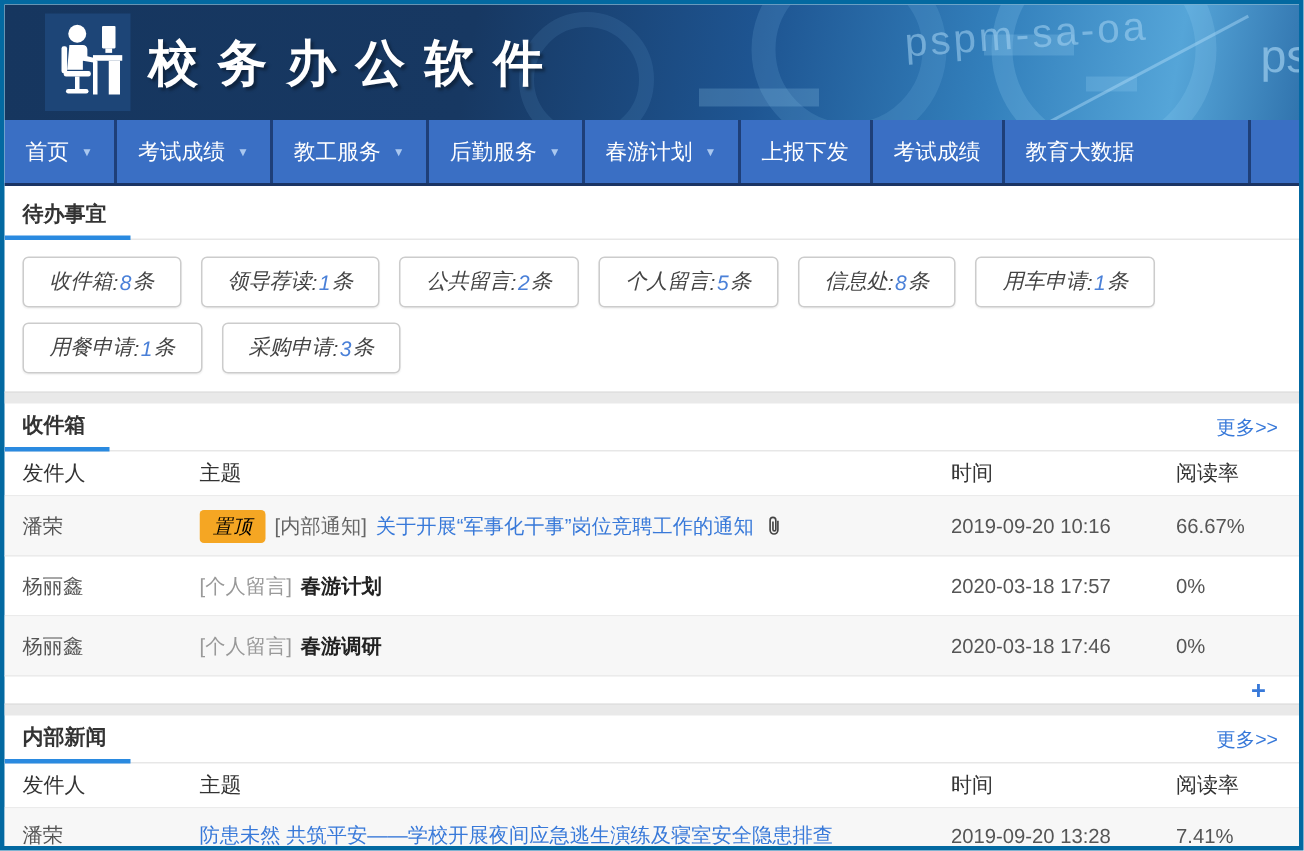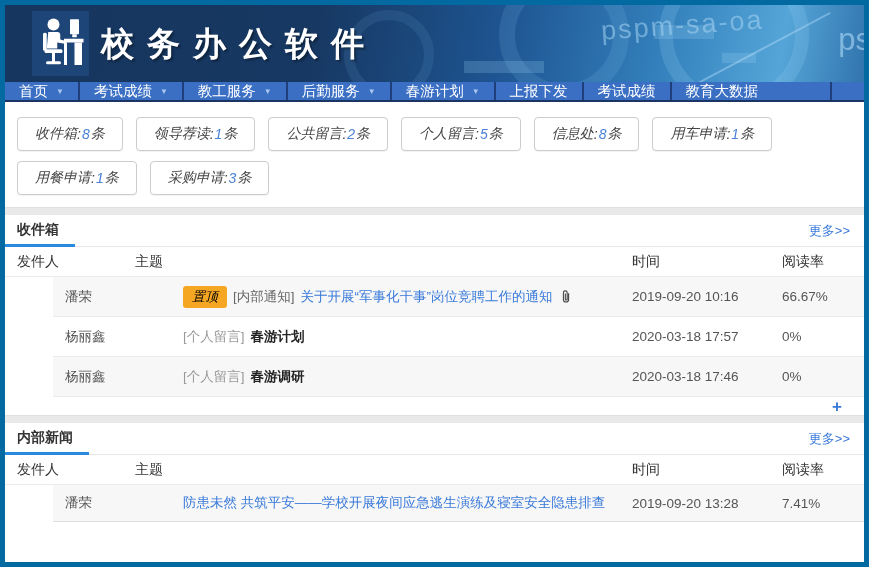--- a/index.html
+++ b/index.html
@@ -1,17 +1,17 @@
 <!DOCTYPE html>
 <html><head>
 <meta charset="utf-8">
 <style>
   * { margin:0; padding:0; box-sizing:border-box; }
   body { background:#fff; font-family:"Liberation Sans","DejaVu Sans",sans-serif; }
-  .page { width:869px; height:567px; border:5px solid #0369a1; overflow:hidden; background:#fff; position:relative; }
+  .page { width:869px; height:567px; border:3px solid #0369a1; overflow:hidden; background:#fff; position:relative; }
 
   
   .hd { height:77px; position:relative; overflow:hidden;
         background:linear-gradient(100deg,#16365f 0%,#173862 36%,#1e5592 58%,#3380bc 76%,#55a5d8 90%,#3174ae 100%); }
   .deco-circle { position:absolute; border-radius:50%; pointer-events:none; }
   .dc1 { width:130px; height:130px; right:235px; top:-35px; border:16px solid rgba(130,195,235,0.16); }
   .dc2 { width:150px; height:150px; right:55px; top:-45px; border:14px solid rgba(150,210,245,0.20); }
   .dc3 { width:90px; height:90px; right:430px; top:5px; border:10px solid rgba(120,185,230,0.12); }
   .deco-rect { position:absolute; background:rgba(160,212,245,0.22); pointer-events:none; }
   .dr1 { width:60px; height:14px; right:150px; top:20px; }
@@ -21,21 +21,21 @@
                right:25px; top:42px; transform:rotate(-28deg); pointer-events:none; }
   .logo-box { position:absolute; left:27px; top:6px; width:57px; height:65px; background:#1d4577;
               display:flex; align-items:center; justify-content:center; }
   .app-title { position:absolute; left:96px; top:17px; font-size:33px; font-weight:bold; color:#fff;
                letter-spacing:13px; text-shadow:2px 2px 2px rgba(0,0,0,0.35); white-space:nowrap; }
   .wm { position:absolute; right:100px; top:5px; font-size:27px; color:rgba(165,212,243,0.55);
         letter-spacing:2px; transform:rotate(-4deg); }
   .wm2 { position:absolute; right:-7px; top:17px; font-size:31px; color:rgba(175,218,247,0.6); }
 
   
-  .nav { height:20px; background:#3a6fc4; display:flex; align-items:stretch; border-bottom:2px solid #1a3464; }
+  .nav { height:44px; background:#3a6fc4; display:flex; align-items:stretch; border-bottom:2px solid #1a3464; }
   .nav-item { display:flex; align-items:center; padding:0 14px; color:#fff; font-size:14.5px; cursor:pointer; white-space:nowrap; }
   .nav-item + .nav-item { border-left:2px solid #1e3f79; }
   .arr { font-size:8px; color:#a9c7ef; margin-left:8px; }
   .nav-gear { margin-left:auto; padding:0 14px 0 18px; }
 
   
   .section-title-row { height:32px; border-bottom:1px solid #e7e7e7; display:flex; align-items:stretch;
                        justify-content:space-between; }
   .section-title { display:flex; align-items:center; padding:0 16px 0 12px; font-size:14px; font-weight:bold;
                    color:#333; border-bottom:3px solid #2a8ae0; margin-bottom:-1px; }
@@ -47,21 +47,21 @@
   .todo-buttons { display:flex; flex-wrap:wrap; gap:10px 13px; padding:11px 12px 12px; }
   .todo-btn { border:1px solid #ccc; border-radius:4px; background:#fff; padding:0 17px; height:34px;
               display:flex; align-items:center; font-style:italic; font-size:14px; color:#444;
               box-shadow:0 1px 1px rgba(0,0,0,0.05); cursor:pointer; white-space:nowrap; }
   .todo-btn .count { color:#4a80d8; padding:0 1px; }
 
   
   .tbl-header, .tbl-row { display:grid; grid-template-columns:118px 1fr 150px 82px; align-items:center;
                           padding-left:12px; border-bottom:1px solid #ebebeb; }
   .tbl-header { height:30px; font-size:14px; color:#333; }
-  .tbl-row { height:40px; font-size:13.5px; color:#555;margin-left:48px; }
+  .tbl-row { height:40px; font-size:13.5px; color:#555; }
   .row-striped { background:#f7f7f7; }
   .subject-cell { display:flex; align-items:center; gap:6px; overflow:hidden; white-space:nowrap; }
   .badge-top { background:#f5a623; color:#000000; font-size:13px; padding:2px 9px; border-radius:3px;font-style:italic; }
   .prefix-dark { color:#666; }
   .prefix-gray { color:#999; }
   .subject-link { color:#3879d9; cursor:pointer; }
   .subject-bold { color:#222; font-weight:bold; cursor:pointer; }
   .clip { display:inline-flex; margin-left:2px; }
   .plus-row { height:18px; display:flex; justify-content:flex-end; align-items:center; padding-right:22px; }
   .plus-btn { color:#3879d9; font-weight:bold; font-size:17px; line-height:1; cursor:pointer; }
@@ -130,20 +130,23 @@
     <div class="nav-item">
       <span>教育大数据</span>
     </div>
     <div class="nav-item nav-gear">
       
       
     </div>
   </div>
 
   <div class="todo-wrap">
+    <div class="section-title-row">
+      <div class="section-title">待办事宜</div>
+    </div>
     <div class="todo-buttons">
       <div class="todo-btn">
         <span>收件箱</span>
           <span>:</span>
           <span class="count">8</span>
           <span> 条</span>
       </div>
       <div class="todo-btn">
         <span>领导荐读</span>
           <span>:</span>

